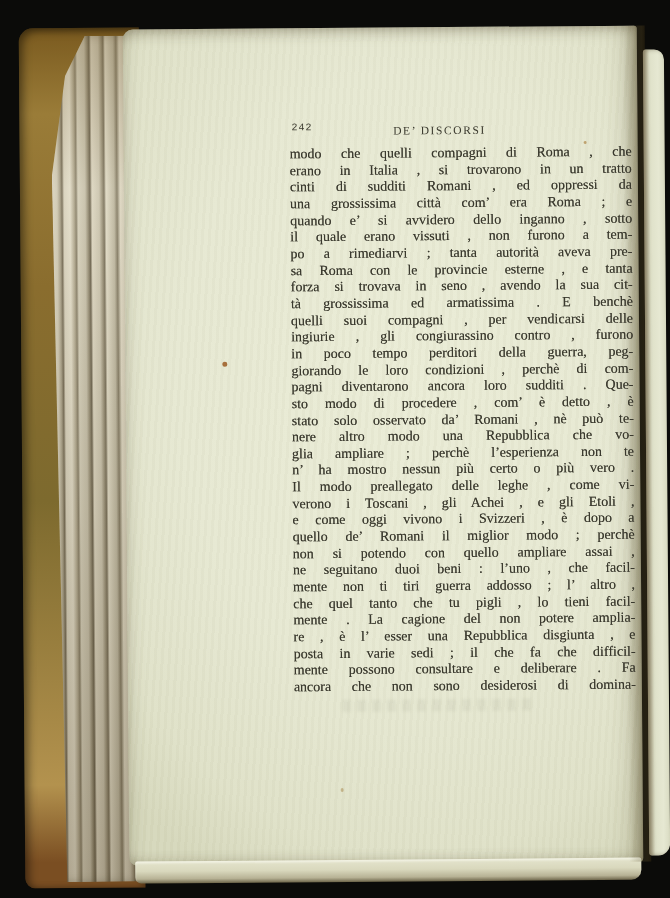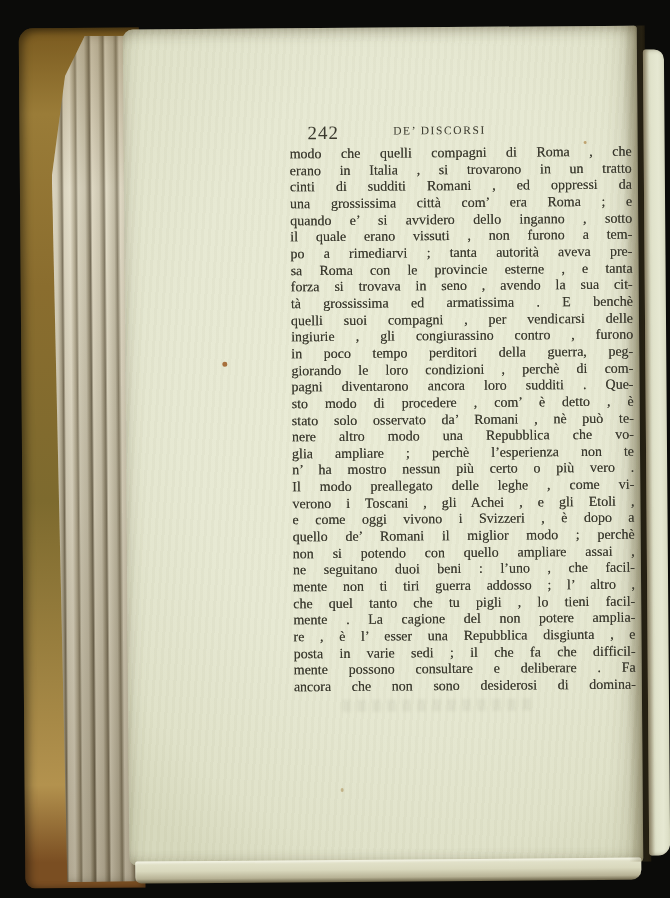--- a/index.html
+++ b/index.html
@@ -82,22 +82,22 @@
   }
   
   .print-area{
     position:absolute;left:292px;top:120px;width:342px;
     color:var(--ink,#3a392e);
   }
   .page-header{
     position:relative;height:24px;
   }
   .page-number{
-    position:absolute;left:18px;top:2px;
-    font-size:19px;letter-spacing:1px;
+    position:absolute;left:2px;top:2px;
+    font-size:10px;letter-spacing:1px;font-family:Liberation Mono, monospace;
   }
   .running-title{
     position:absolute;left:70px;top:5px;width:160px;
     text-align:center;font-size:11.5px;letter-spacing:1.6px;
   }
   .page-text{margin-top:2px;}
   .text-line{
     font-size:14px;line-height:16.65px;
     text-align:justify;text-align-last:justify;
     word-spacing:.5px;

